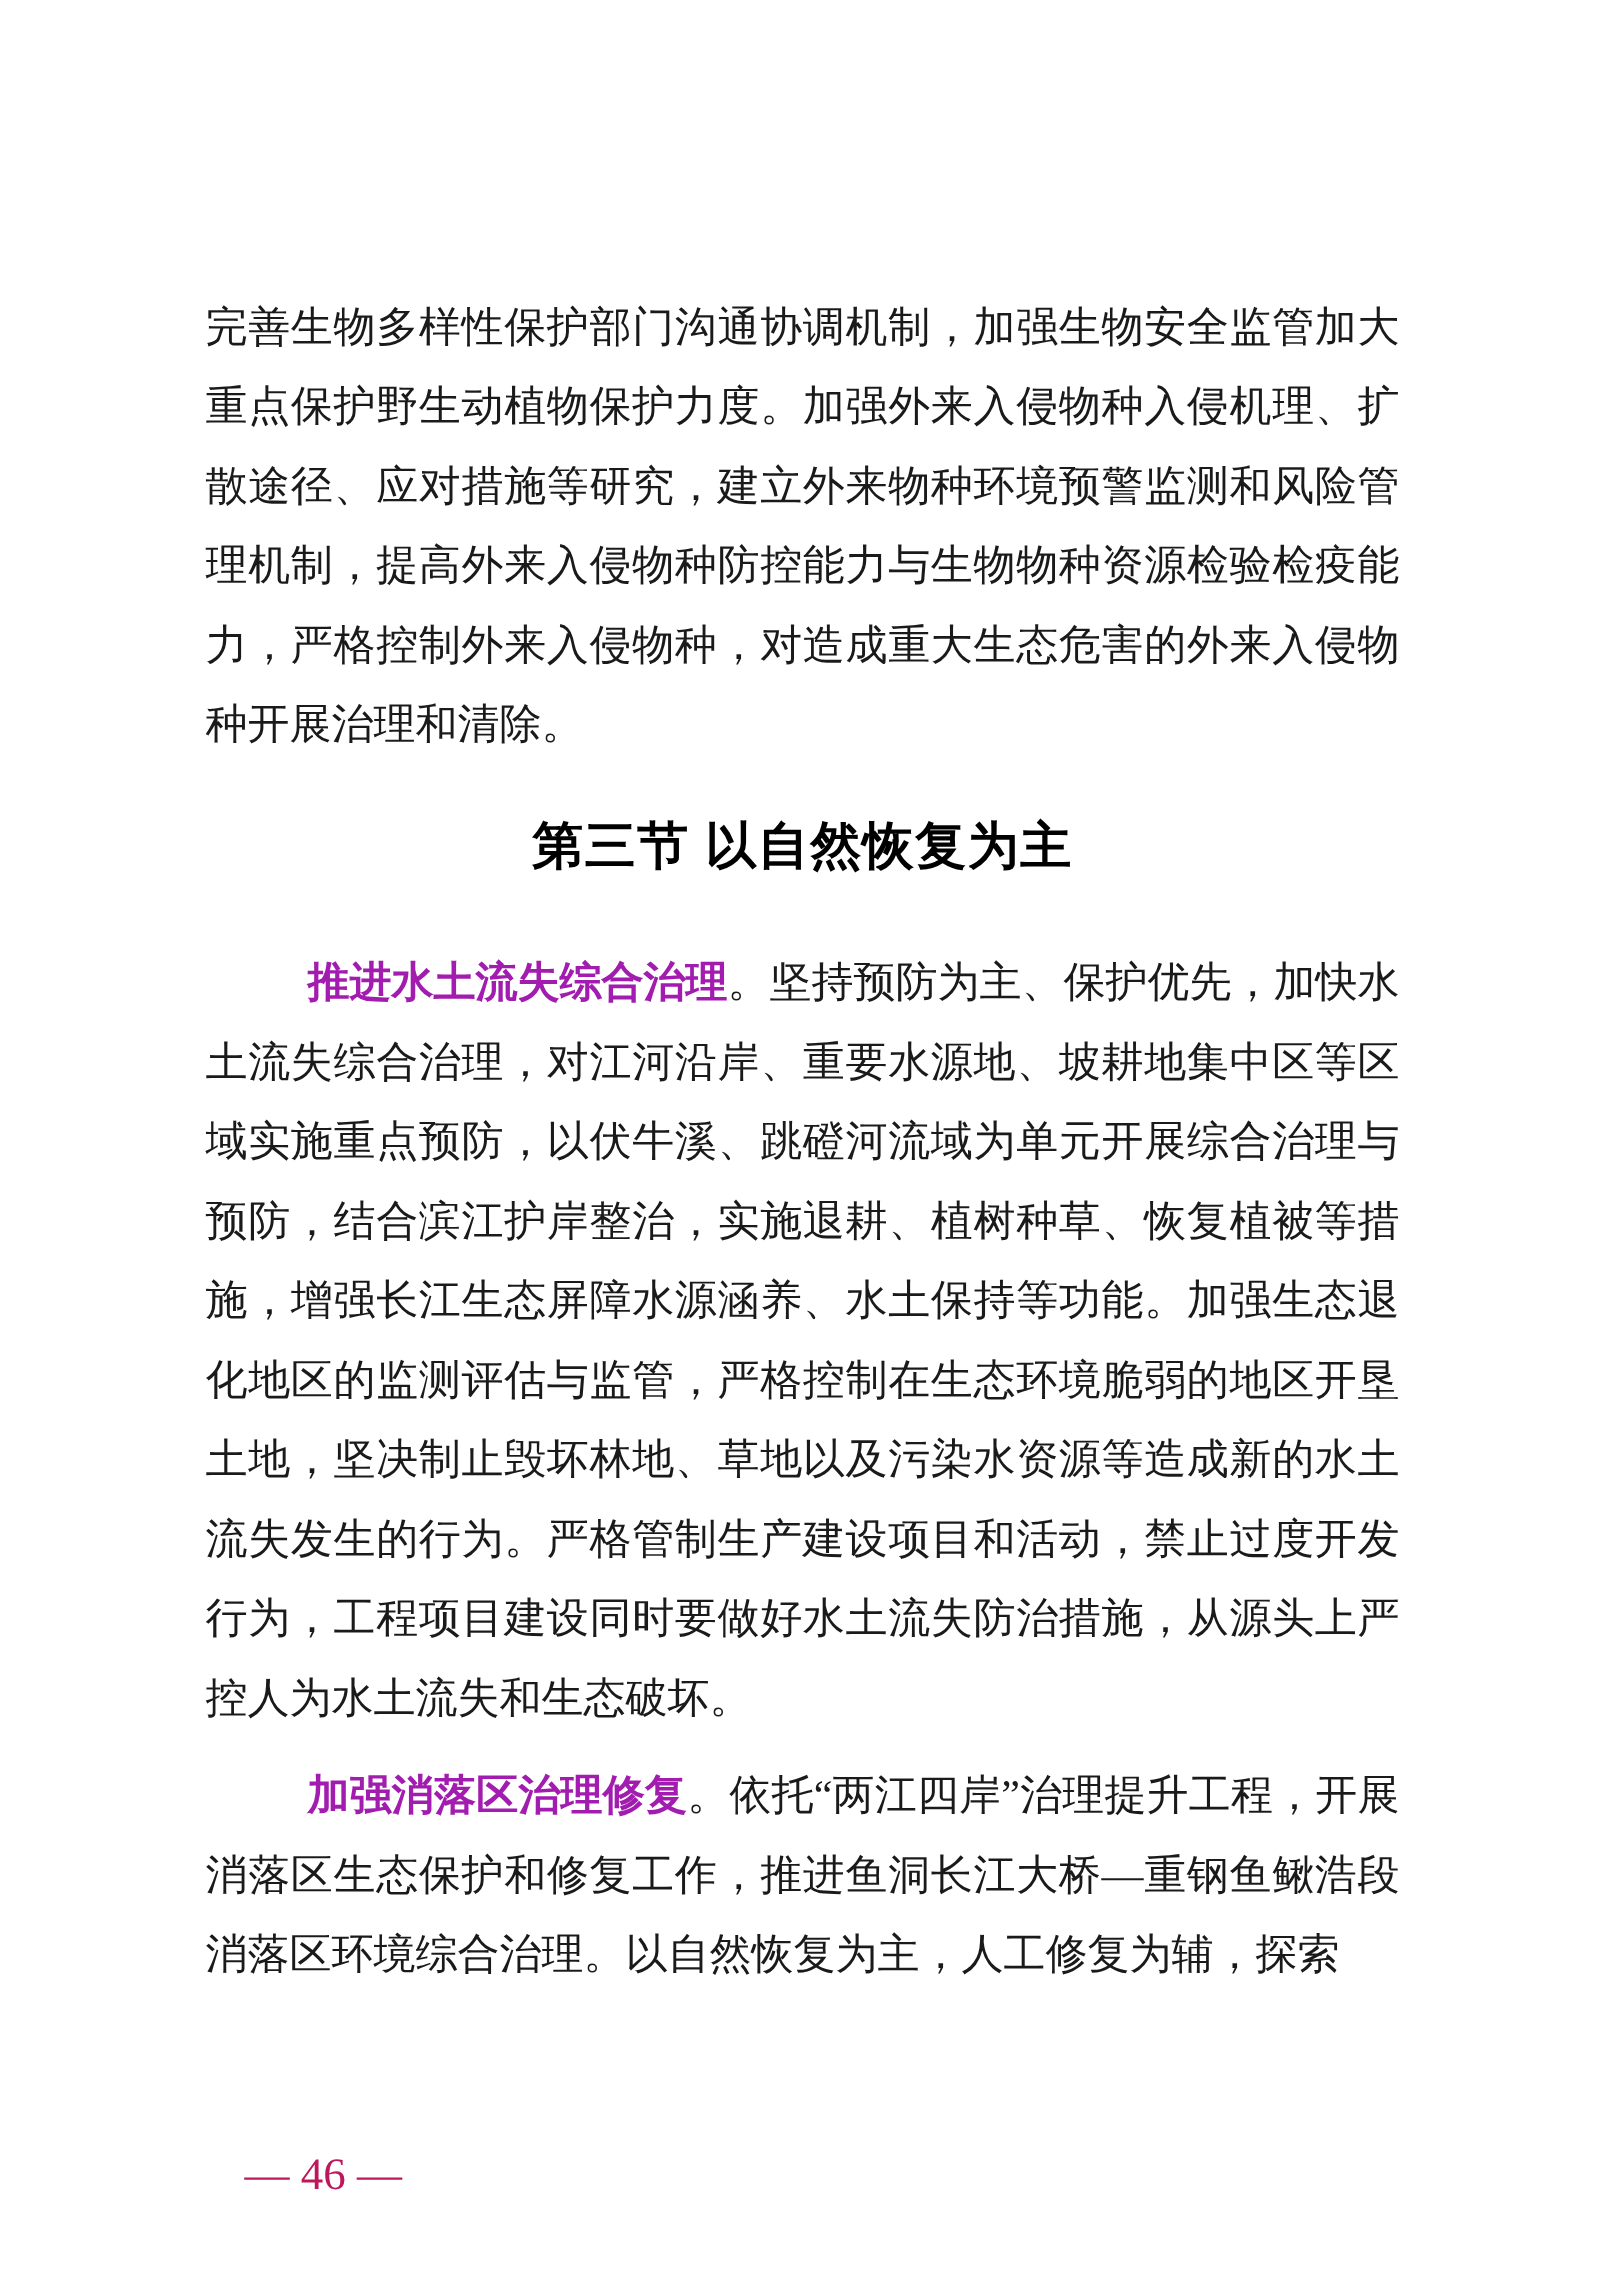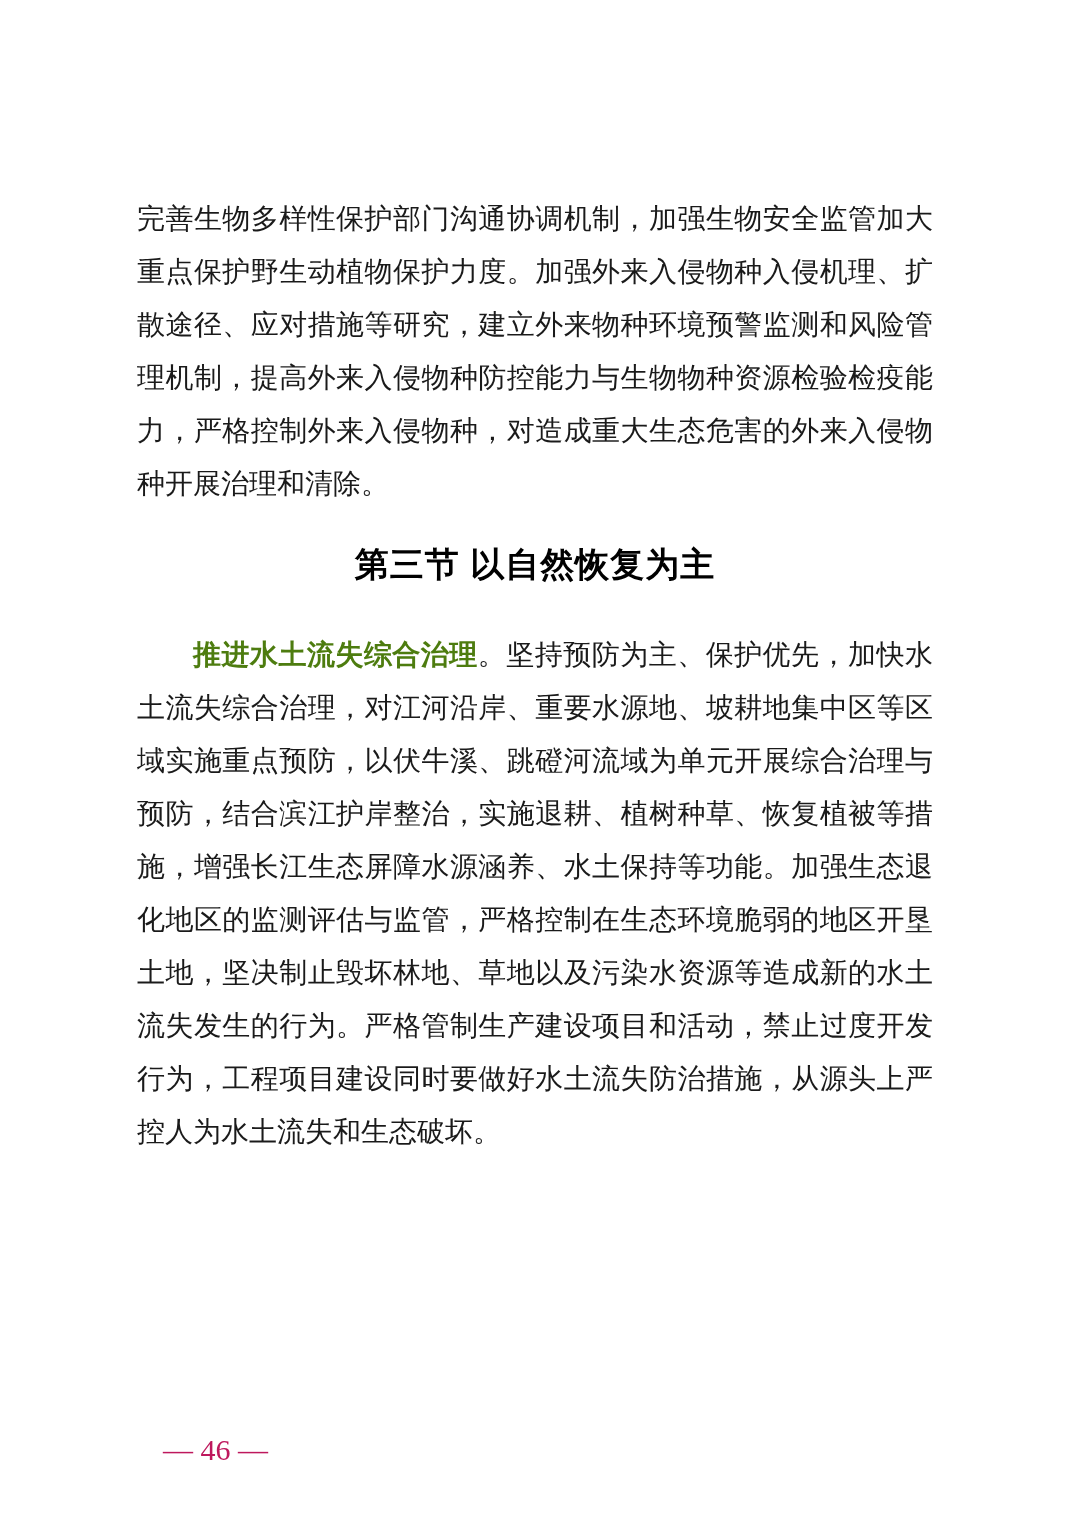--- a/index.html
+++ b/index.html
@@ -28,21 +28,22 @@
     font-family: "Liberation Serif", "DejaVu Serif", serif;
     font-weight: 400;
   }
   .para-continuation { top: 192px; }
   .para-soil { top: 628px; }
   .para-riparian { top: 1170px; }
   .indent2 { text-indent: 2em; }
   .lead {
     font-weight: 700;
     font-family: "Liberation Sans", "DejaVu Sans", sans-serif;
-    color: #4d7c0f;
+    color: #a21caf;
+    margin-left: 12px;
   }
   .section-heading {
     position: absolute;
     top: 541px;
     left: 137px;
     width: 796px;
     margin: 0;
     font-size: 34px;
     line-height: 46px;
     font-weight: 700;
@@ -66,16 +67,17 @@
 <body>
 
 <div class="page">
 
   <p class="body-text para-continuation">完善生物多样性保护部门沟通协调机制，加强生物安全监管加大重点保护野生动植物保护力度。加强外来入侵物种入侵机理、扩散途径、应对措施等研究，建立外来物种环境预警监测和风险管理机制，提高外来入侵物种防控能力与生物物种资源检验检疫能力，严格控制外来入侵物种，对造成重大生态危害的外来入侵物种开展治理和清除。</p>
 
   <h2 class="section-heading">第三节 以自然恢复为主</h2>
 
   <p class="body-text para-soil indent2"><strong class="lead">推进水土流失综合治理</strong><span>。坚持预防为主、保护优先，加快水土流失综合治理，对江河沿岸、重要水源地、坡耕地集中区等区域实施重点预防，以伏牛溪、跳磴河流域为单元开展综合治理与预防，结合滨江护岸整治，实施退耕、植树种草、恢复植被等措施，增强长江生态屏障水源涵养、水土保持等功能。加强生态退化地区的监测评估与监管，严格控制在生态环境脆弱的地区开垦土地，坚决制止毁坏林地、草地以及污染水资源等造成新的水土流失发生的行为。严格管制生产建设项目和活动，禁止过度开发行为，工程项目建设同时要做好水土流失防治措施，从源头上严控人为水土流失和生态破坏。</span></p>
 
+  <p class="body-text para-riparian indent2"><strong class="lead">加强消落区治理修复</strong><span>。依托“两江四岸”治理提升工程，开展消落区生态保护和修复工作，推进鱼洞长江大桥—重钢鱼鳅浩段消落区环境综合治理。以自然恢复为主，人工修复为辅，探索</span></p>
 
   <div class="page-footer">— 46 —</div>
 
 </div>
 
 </body></html>

